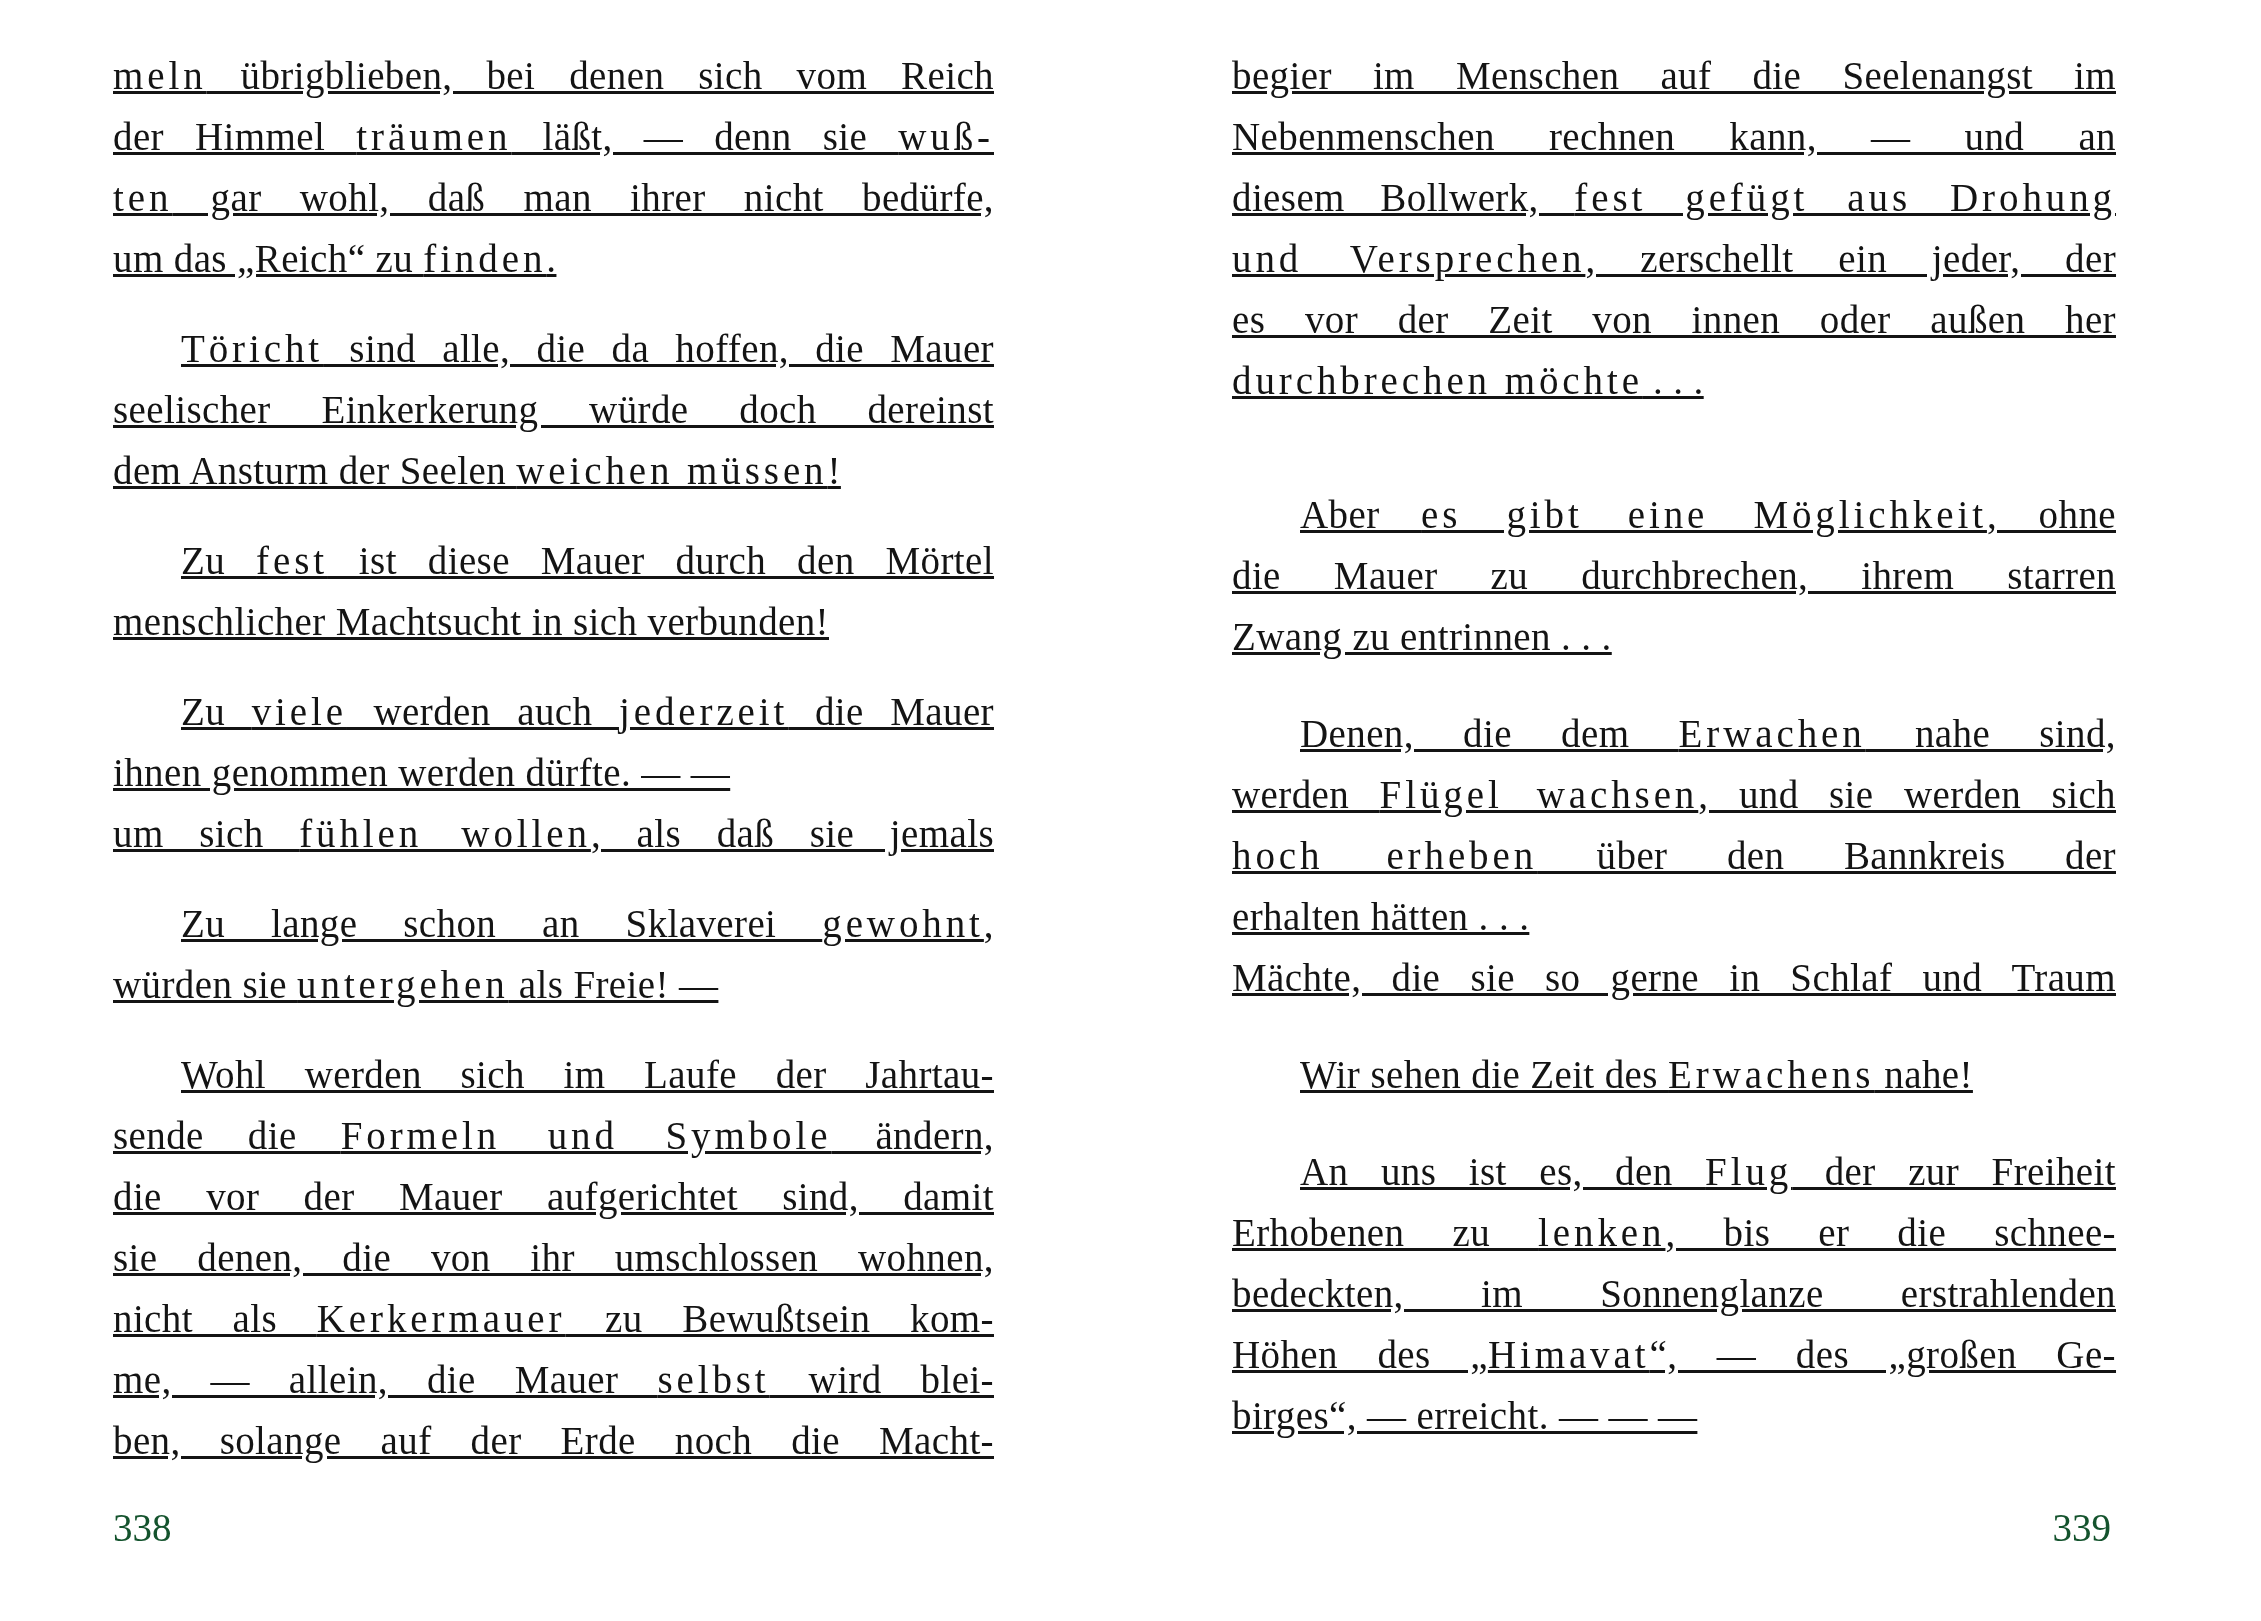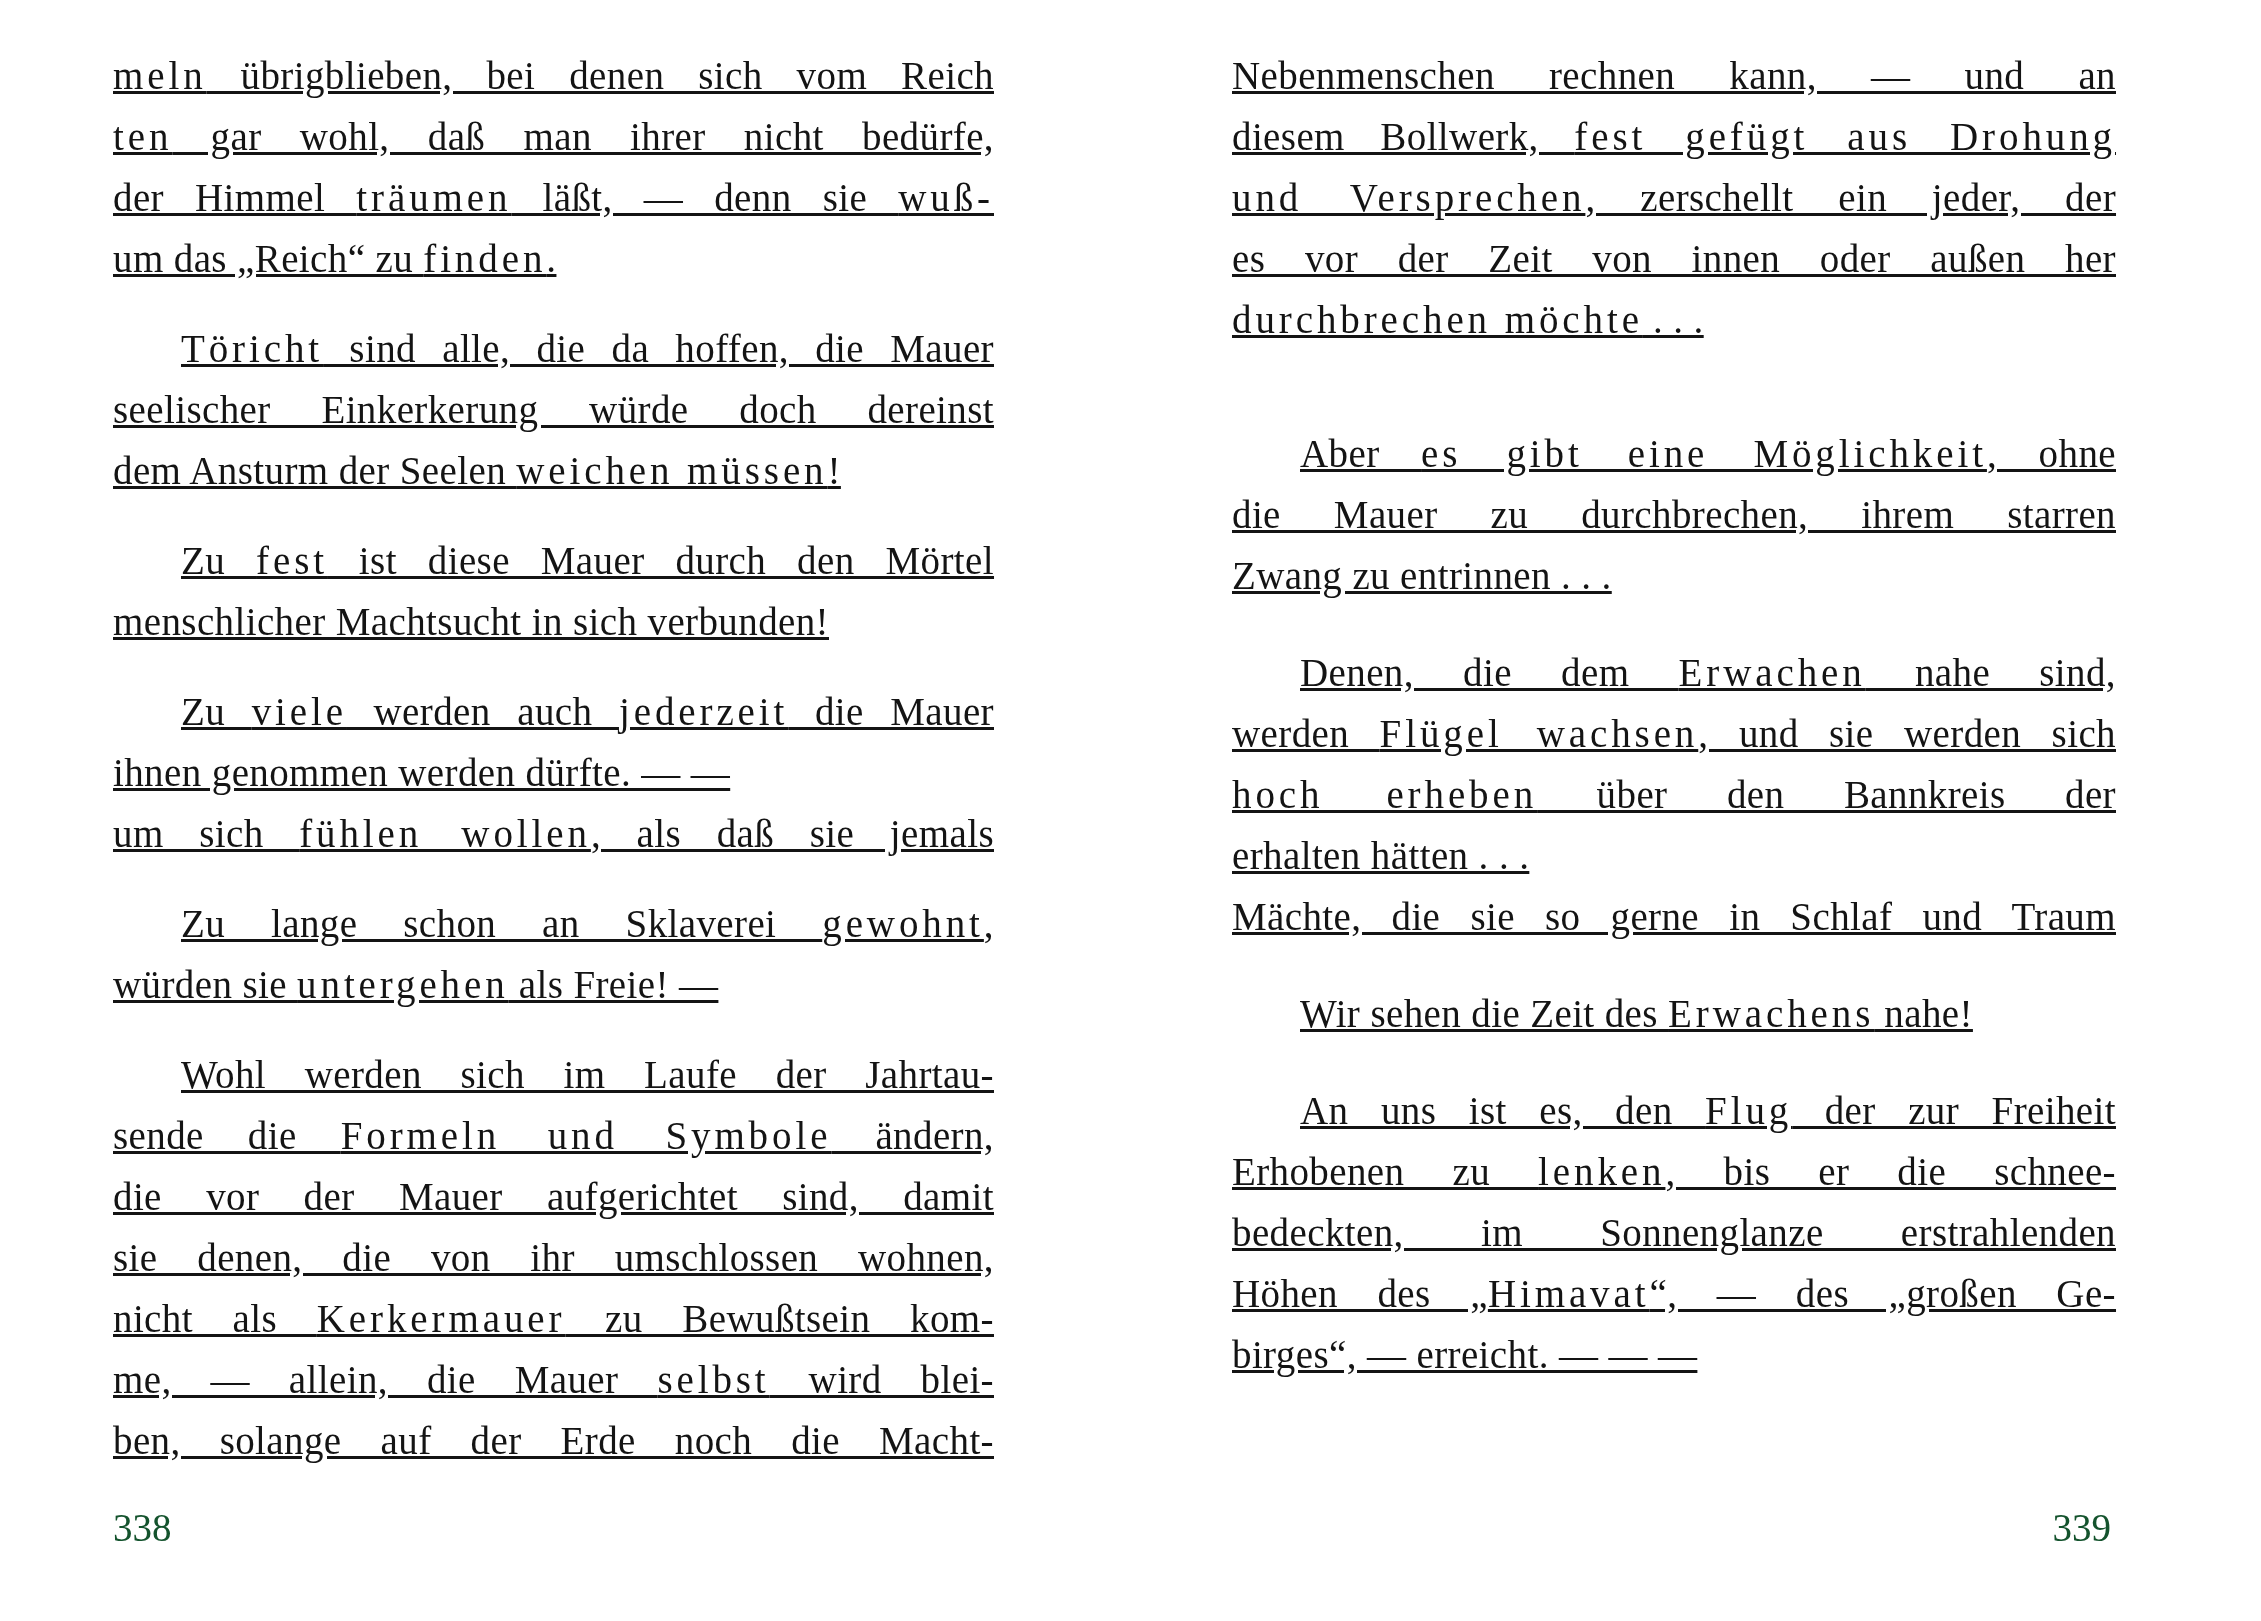--- a/index.html
+++ b/index.html
@@ -64,22 +64,22 @@
 </style>
 </head>
 <body>
 
 <div class="spread">
 
   <section class="page page-left">
     <div class="text-block">
         <div class="para">
           <div class="line line--justify"><span class="sperr">meln</span><span> übrigblieben, bei denen sich vom Reich</span></div>
+          <div class="line line--justify"><span>der Himmel </span><span class="sperr">träumen</span><span> läßt, — denn sie </span><span class="sperr">wuß-</span></div>
           <div class="line line--justify"><span class="sperr">ten</span><span> gar wohl, daß man ihrer nicht bedürfe,</span></div>
-          <div class="line line--justify"><span>der Himmel </span><span class="sperr">träumen</span><span> läßt, — denn sie </span><span class="sperr">wuß-</span></div>
           <div class="line"><span>um das „Reich“ zu </span><span class="sperr">finden</span><span>.</span></div>
         </div>
         <div class="para">
           <div class="line line--justify line--indent"><span class="sperr">Töricht</span><span> sind alle, die da hoffen, die Mauer</span></div>
           <div class="line line--justify"><span>seelischer Einkerkerung würde doch dereinst</span></div>
           <div class="line"><span>dem Ansturm der Seelen </span><span class="sperr">weichen müssen</span><span>!</span></div>
         </div>
         <div class="para">
           <div class="line line--justify line--indent"><span>Zu </span><span class="sperr">fest</span><span> ist diese Mauer durch den Mörtel</span></div>
           <div class="line"><span>menschlicher Machtsucht in sich verbunden!</span></div>
@@ -102,20 +102,21 @@
           <div class="line line--justify"><span>me, — allein, die Mauer </span><span class="sperr">selbst</span><span> wird blei-</span></div>
           <div class="line line--justify"><span>ben, solange auf der Erde noch die Macht-</span></div>
         </div>
       </div>
     <div class="folio folio-left">338</div>
   </section>
 
   <section class="page page-right">
     <div class="text-block">
         <div class="para">
+          <div class="line line--justify"><span>begier im Menschen auf die Seelenangst im</span></div>
           <div class="line line--justify"><span>Nebenmenschen rechnen kann, — und an</span></div>
           <div class="line line--justify"><span>diesem Bollwerk, </span><span class="sperr">fest gefügt aus Drohung</span></div>
           <div class="line line--justify"><span class="sperr">und Versprechen</span><span>, zerschellt ein jeder, der</span></div>
           <div class="line line--justify"><span>es vor der Zeit von innen oder außen her</span></div>
           <div class="line"><span class="sperr">durchbrechen möchte</span><span> . . .</span></div>
         </div>
         <div class="para para--section">
           <div class="line line--justify line--indent"><span>Aber </span><span class="sperr">es gibt eine Möglichkeit</span><span>, ohne</span></div>
           <div class="line line--justify"><span>die Mauer zu durchbrechen, ihrem starren</span></div>
           <div class="line"><span>Zwang zu entrinnen . . .</span></div>

